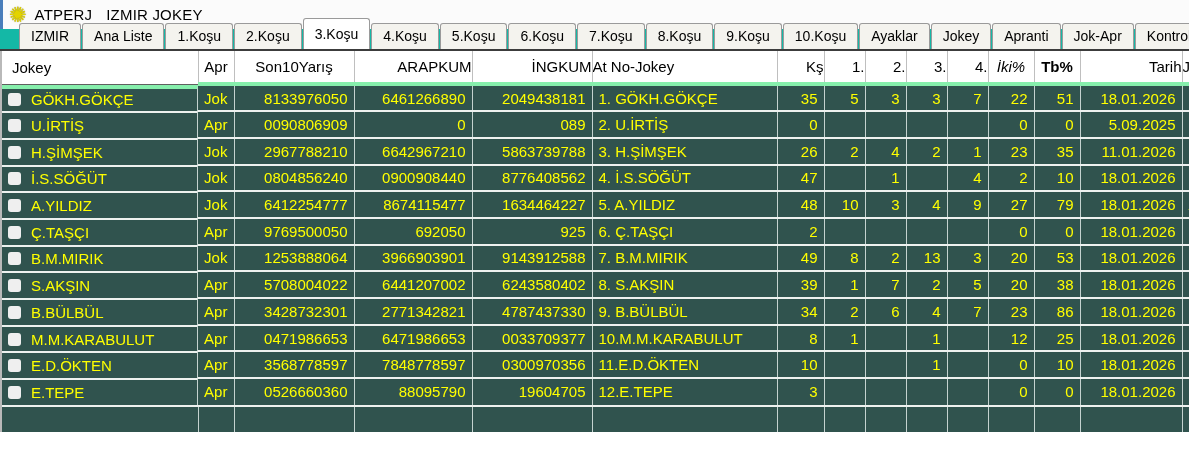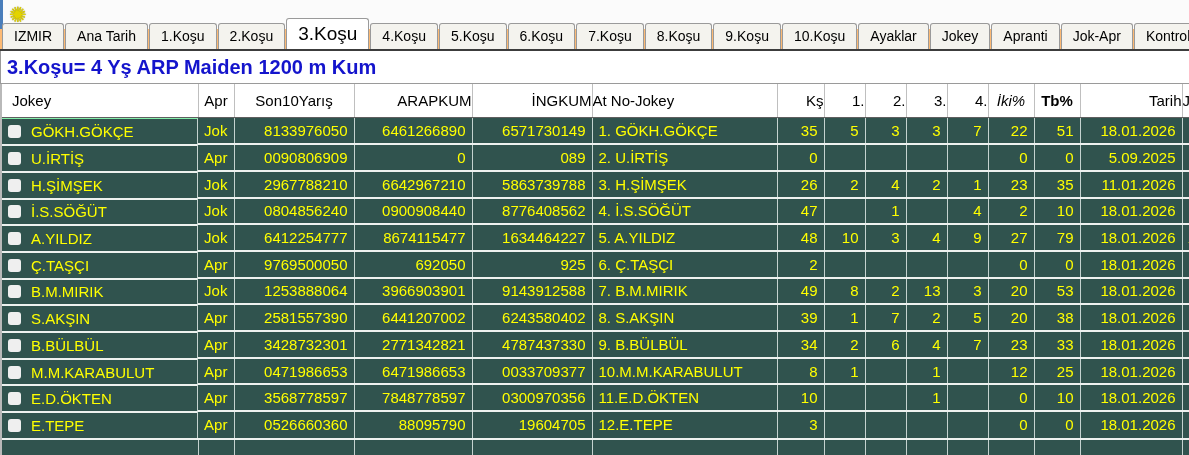--- a/index.html
+++ b/index.html
@@ -9,83 +9,83 @@
 
   
   .titlebar { height:29px; background:#fbfbfb; display:flex; align-items:center;
               padding-left:6px; border-left:3px solid #4a7ebb; }
   .app-icon { font-size:21px; line-height:21px; color:#e3d400;
               text-shadow:0 0 1px #6b6400; margin-right:8px; }
   .title-text { font-size:15px; color:#000; letter-spacing:.2px; }
   .title-text .gap { display:inline-block; width:14px; }
 
   
-  .tabstrip { height:22px; background:#fdba74; border-bottom:2px solid #3c3c3c;
-              display:flex; align-items:flex-end; padding-left:2px; white-space:nowrap; }
+  .tabstrip { height:22px; background:#14b8a6; border-bottom:2px solid #3c3c3c;
+              display:flex; align-items:flex-end; padding-left:19px; white-space:nowrap; }
   .tab { display:inline-block; height:26px; line-height:25px; padding:0 11px;
          font-size:14px; color:#000; background:#f4f3ee;
          border:1px solid #9a9a9a; border-bottom:none;
          border-radius:3px 3px 0 0; margin-right:1px; cursor:default; }
-  .tab.active { height:31px; line-height:30px; background:#ffffff; font-size:19px; }
+  .tab.active { height:31px; line-height:30px; background:#ffffff; font-size:14px; }
 
   
   .racebar { height:33px; background:#ffffff; border-bottom:1px solid #9a9a9a;
              border-left:1px solid #9a9a9a; display:flex; align-items:center;
              padding-left:6px; }
   .racebar .race-title { color:#1414cc; font-weight:bold; font-size:20px; }
 
   
   .gridwrap { width:1189px; overflow:hidden; border-left:2px solid #b9b9b9; }
   table.grid { table-layout:fixed; border-collapse:collapse; width:1330px;
                background:#30534e; }
   .grid thead td { height:33px; background:#ffffff; color:#000; font-size:15px;
                    border-right:1px solid #bfbfbf; border-bottom:1px solid #5f5f5f;
                    overflow:hidden; white-space:nowrap; }
   .grid tbody td { height:26.7px; color:#ffff00; font-size:15px;
                    border-right:1px solid #c4d2cf; border-top:2px solid #edf1ef;
                    overflow:hidden; white-space:nowrap; padding:0 6px; }
-  .grid tbody tr:first-child td { border-top:1px solid #86efac; }
+  .grid tbody tr:first-child td { border-top:4px solid #86efac; }
   .al { text-align:left; }  .ar { text-align:right; } .ac { text-align:center;margin-top:37px; }
   td.name-cell { display:flex; align-items:center; padding-left:12px; height:26.7px; }
   .cb { width:13px; height:13px; background:#efefef; border-radius:3px;
         display:inline-block; margin-right:10px; flex:0 0 13px; cursor:pointer; }
   .grid thead td.first { padding-left:10px; }
 </style>
 </head>
 <body>
 
 <div class="window">
 
   <div class="titlebar">
     <span class="app-icon">✺</span>
+    <span class="title-text">
+      <span>ATPERJ</span><span class="gap"></span><span>IZMIR JOKEY</span>
+    </span>
   </div>
 
   <div class="tabstrip" id="tabstrip">
       <span class="tab">IZMIR</span>
-      <span class="tab">Ana Tarih</span>
+      <span class="tab">Ana Liste</span>
       <span class="tab">1.Koşu</span>
       <span class="tab">2.Koşu</span>
       <span class="tab active">3.Koşu</span>
       <span class="tab">4.Koşu</span>
       <span class="tab">5.Koşu</span>
       <span class="tab">6.Koşu</span>
       <span class="tab">7.Koşu</span>
       <span class="tab">8.Koşu</span>
       <span class="tab">9.Koşu</span>
       <span class="tab">10.Koşu</span>
       <span class="tab">Ayaklar</span>
       <span class="tab">Jokey</span>
       <span class="tab">Apranti</span>
       <span class="tab">Jok-Apr</span>
       <span class="tab">Kontrol Paneli</span>
     </div>
 
-  <div class="racebar">
-    <span class="race-title">3.Koşu= 4 Yş ARP Maiden 1200 m Kum</span>
-  </div>
 
   <div class="gridwrap">
     <table class="grid">
       <thead>
           <tr id="headrow">
             <td class="al first" style="width: 196px;">Jokey</td>
             <td class="ac" style="width: 36px;">Apr</td>
             <td class="ac" style="width: 120px;">Son10Yarış</td>
             <td class="ar" style="width: 118px;">ARAPKUM</td>
             <td class="ar" style="width: 120px;">İNGKUM</td>
@@ -103,21 +103,21 @@
         </thead>
       <tbody id="tbody">
           <tr>
             <td class="al name-cell">
               <span class="cb"></span>
               <span>GÖKH.GÖKÇE</span>
             </td>
             <td class="ac">Jok</td>
             <td class="ar">8133976050</td>
             <td class="ar">6461266890</td>
-            <td class="ar">6571730149</td>
+            <td class="ar">2049438181</td>
             <td class="al">1. GÖKH.GÖKÇE</td>
             <td class="ar">35</td>
             <td class="ar">5</td>
             <td class="ar">3</td>
             <td class="ar">3</td>
             <td class="ar">7</td>
             <td class="ar">22</td>
             <td class="ar">51</td>
             <td class="ar">18.01.2026</td>
             <td class="al">GÖKH.GÖKÇE</td>
@@ -241,21 +241,21 @@
             <td class="ar">53</td>
             <td class="ar">18.01.2026</td>
             <td class="al">B.M.MIRIK</td>
           </tr>
           <tr>
             <td class="al name-cell">
               <span class="cb"></span>
               <span>S.AKŞIN</span>
             </td>
             <td class="ac">Apr</td>
-            <td class="ar">2581557390</td>
+            <td class="ar">5708004022</td>
             <td class="ar">6441207002</td>
             <td class="ar">6243580402</td>
             <td class="al">8. S.AKŞIN</td>
             <td class="ar">39</td>
             <td class="ar">1</td>
             <td class="ar">7</td>
             <td class="ar">2</td>
             <td class="ar">5</td>
             <td class="ar">20</td>
             <td class="ar">38</td>
@@ -271,21 +271,21 @@
             <td class="ar">3428732301</td>
             <td class="ar">2771342821</td>
             <td class="ar">4787437330</td>
             <td class="al">9. B.BÜLBÜL</td>
             <td class="ar">34</td>
             <td class="ar">2</td>
             <td class="ar">6</td>
             <td class="ar">4</td>
             <td class="ar">7</td>
             <td class="ar">23</td>
-            <td class="ar">33</td>
+            <td class="ar">86</td>
             <td class="ar">18.01.2026</td>
             <td class="al">B.BÜLBÜL</td>
           </tr>
           <tr>
             <td class="al name-cell">
               <span class="cb"></span>
               <span>M.M.KARABULUT</span>
             </td>
             <td class="ac">Apr</td>
             <td class="ar">0471986653</td>

